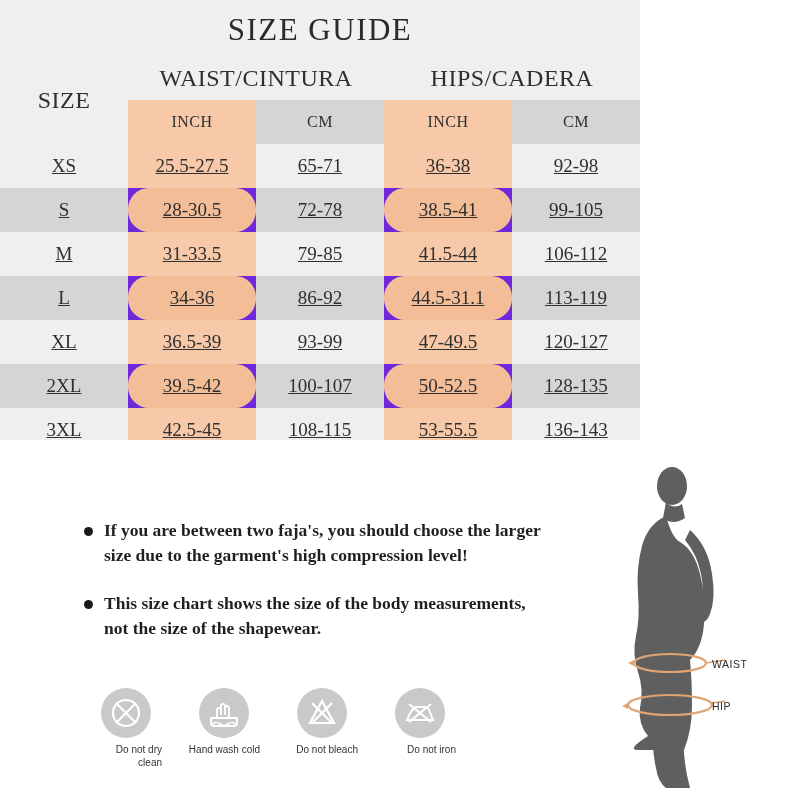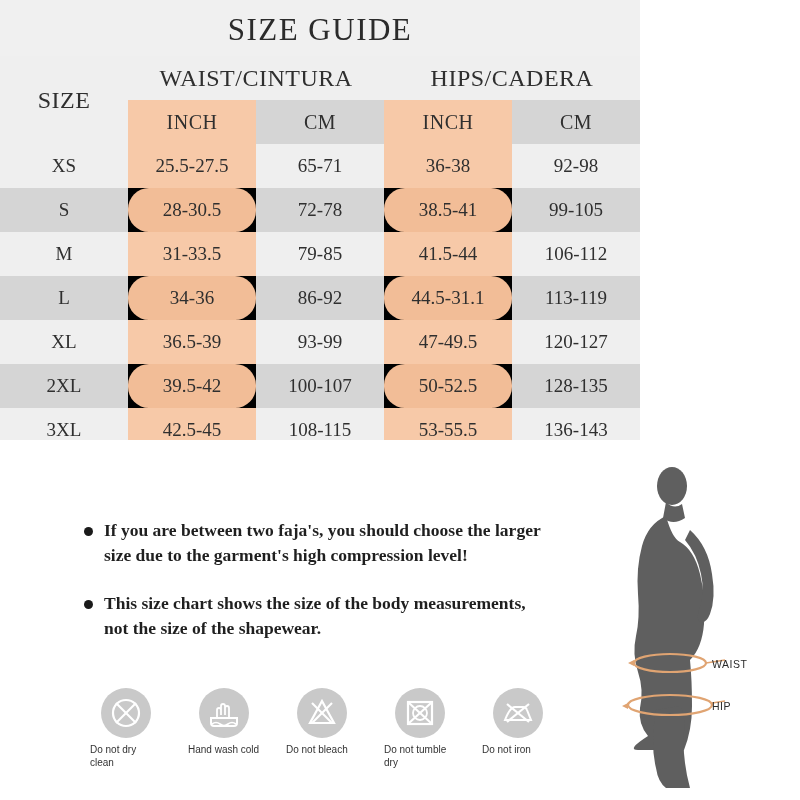--- a/index.html
+++ b/index.html
@@ -2,21 +2,21 @@
 <html><head>
 <meta charset="utf-8">
 <style>
   * { box-sizing: border-box; margin: 0; padding: 0; }
   body {
     width: 800px; height: 800px;
     font-family: "Liberation Serif", serif;
     background: #ffffff;
     overflow: hidden;
   }
-  .page { width: 640px; height: 800px; position: relative; background: #000000; }
+  .page { width: 640px; height: 800px; position: relative; background: #6d28d9; }
 
   
   .title-bar {
     width: 100%;
     background: #f0f0f0;
     text-align: center;
     padding-top: 12px;
     padding-bottom: 8px;
   }
   .title {
@@ -38,26 +38,27 @@
     font-weight: normal;
     color: #2f2f2f;
   }
   .hdr-group td {
     height: 44px;
     font-size: 24px;
     letter-spacing: 0.5px;
   }
   .hdr-unit td {
     height: 44px;
-    font-size: 20px;
+    font-size: 16px;
     letter-spacing: 0.5px;
   }
   .data-row td {
     height: 44px;
     font-size: 19px;
+    text-decoration: underline;
   }
   .c-size { background: #efefef; }
   .c-size-alt { background: #d5d5d5; }
   .c-peach { background: #f7c9a8; }
   .c-peach-alt { background: #f2bd97; border-radius: 21px; }
   .c-gray { background: #efefef; }
   .c-gray-alt { background: #d5d5d5; }
   .cell-size-label { font-size: 20px; }
 
   
@@ -92,21 +93,21 @@
     font-family: "Liberation Serif", serif;
   }
 
   
   .care-row {
     position: absolute;
     left: 90px; top: 248px;
     display: flex;
     gap: 26px;
   }
-  .care-item { width: 72px; text-align: left; }
+  .care-item { width: 72px; text-align: right; }
   .care-circle {
     width: 50px; height: 50px;
     border-radius: 50%;
     background: #c9c9c9;
     margin: 0 auto 6px auto;
     position: relative;
   }
   .care-label {
     font-size: 10px;
     line-height: 1.25;
@@ -247,31 +248,20 @@
         <div class="care-circle">
           <svg width="50" height="50" viewBox="0 0 50 50">
             <path d="M25 13 L37 35 L13 35 Z" fill="none" stroke="#ffffff" stroke-width="2.2"></path>
             <line x1="15" y1="15" x2="35" y2="35" stroke="#ffffff" stroke-width="2.2"></line>
             <line x1="35" y1="15" x2="15" y2="35" stroke="#ffffff" stroke-width="2.2"></line>
           </svg>
         </div>
         <div class="care-label">Do not bleach</div>
       </div>
 
-      <div class="care-item">
-        <div class="care-circle">
-          <svg width="50" height="50" viewBox="0 0 50 50">
-            <rect x="13" y="14" width="24" height="22" fill="none" stroke="#ffffff" stroke-width="2.2"></rect>
-            <circle cx="25" cy="25" r="7" fill="none" stroke="#ffffff" stroke-width="1.8"></circle>
-            <line x1="14" y1="15" x2="36" y2="35" stroke="#ffffff" stroke-width="2.2"></line>
-            <line x1="36" y1="15" x2="14" y2="35" stroke="#ffffff" stroke-width="2.2"></line>
-          </svg>
-        </div>
-        <div class="care-label">Do not tumble dry</div>
-      </div>
 
       <div class="care-item">
         <div class="care-circle">
           <svg width="50" height="50" viewBox="0 0 50 50">
             <path d="M12 32 h26 l-4 -10 q-1 -3 -4 -3 h-8 q-5 0 -10 13 z" fill="none" stroke="#ffffff" stroke-width="2"></path>
             <line x1="14" y1="16" x2="36" y2="34" stroke="#ffffff" stroke-width="2.2"></line>
             <line x1="36" y1="16" x2="14" y2="34" stroke="#ffffff" stroke-width="2.2"></line>
           </svg>
         </div>
         <div class="care-label">Do not iron</div>

